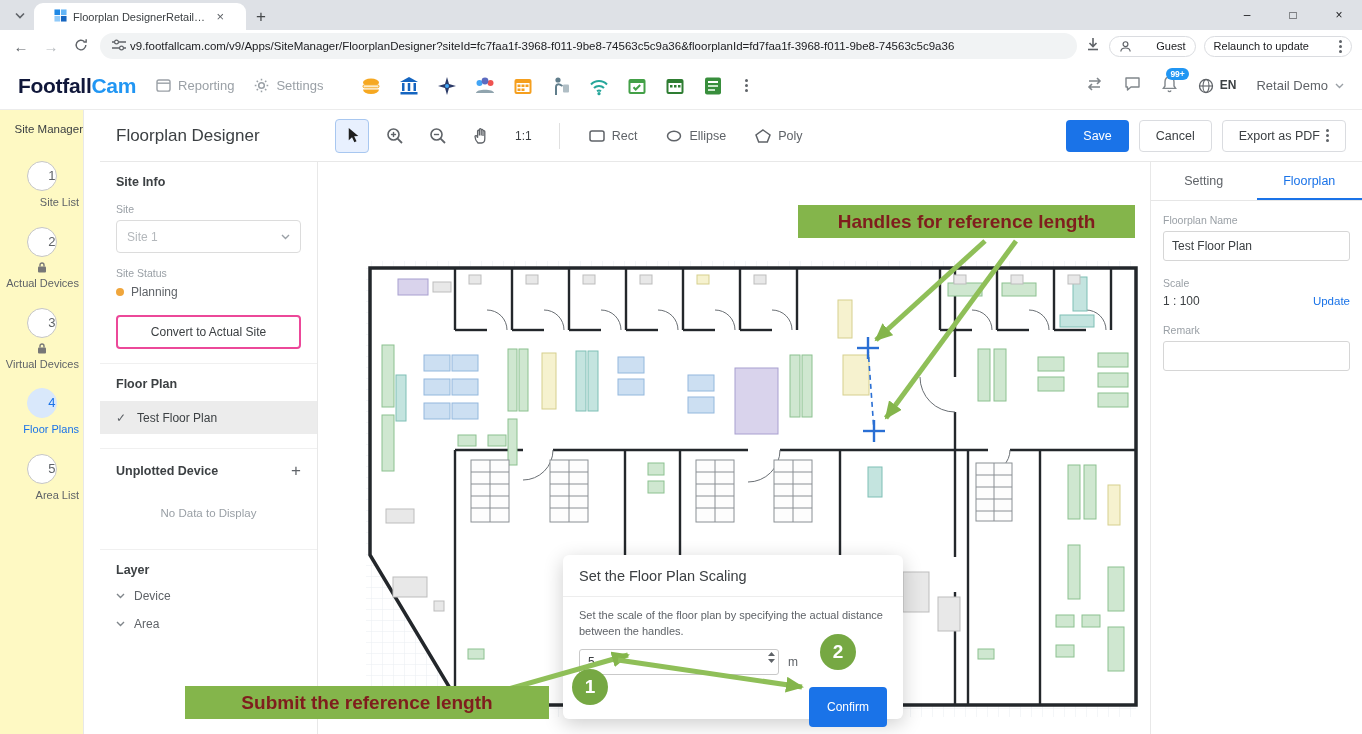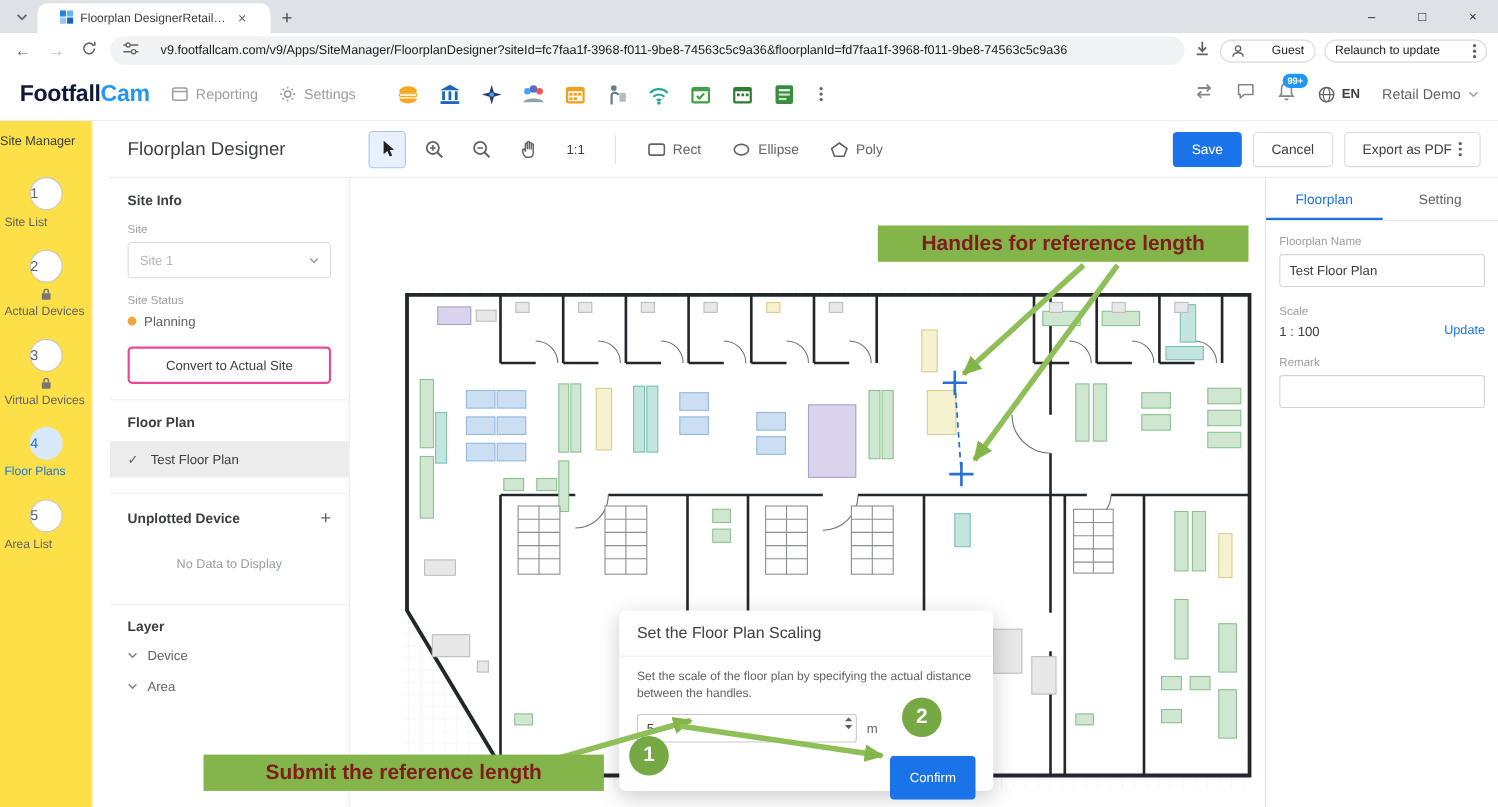--- a/index.html
+++ b/index.html
@@ -12,41 +12,41 @@
   .tab{height:27px;width:212px;background:#fff;border-radius:9px 9px 0 0;display:flex;align-items:center;padding:0 20px;font-size:11px;color:#3c4043;gap:6px}
   .tab-title{flex:1;white-space:nowrap;overflow:hidden;text-overflow:ellipsis}
   .tab-close{color:#5f6368;font-size:13px;padding:0 2px;cursor:default}
   .newtab{font-size:17px;color:#44474a;margin:0 0 5px 10px;line-height:1}
   .wincontrols{position:absolute;right:0;top:0;height:30px;display:flex}
   .wincontrols span{width:46px;text-align:center;line-height:30px;font-size:12px;color:#202124}
 
   .urlbar{position:absolute;top:30px;left:0;right:0;height:32px;background:#fff;display:flex;align-items:center;padding:0 10px;gap:8px}
   .navic{width:22px;text-align:center;font-size:15px;color:#5f6368}
   .navic.dim{color:#b6babe}
-  .omnibox{flex:1;height:26px;background:#f1f3f4;border-radius:13px;display:flex;align-items:center;padding:4px 12px;gap:20px;overflow:hidden}
+  .omnibox{flex:1;height:26px;background:#f1f3f4;border-radius:13px;display:flex;align-items:center;padding:4px 12px;gap:4px;overflow:hidden}
   .url-text{font-size:11.5px;color:#202124;white-space:nowrap;overflow:hidden;text-overflow:ellipsis}
   .pill{display:flex;align-items:center;gap:24px;border:1px solid #dadce0;border-radius:14px;padding:3px 9px;font-size:11px;color:#202124;background:#fff;white-space:nowrap}
   .kebab{display:inline-flex;flex-direction:column;gap:2px;margin-left:6px}
   .kebab i{width:3px;height:3px;border-radius:50%;background:#5f6368;display:block}
 
   
   .appheader{position:absolute;top:62px;left:0;right:0;height:48px;background:#fff;border-bottom:1px solid #ececec;display:flex;align-items:center;padding:0 18px;gap:20px}
   .logo{font-size:21px;font-weight:bold;color:#10173a;letter-spacing:-.3px}
   .logo .cam{color:#2196f3}
   .hnav{display:flex;align-items:center;gap:7px;font-size:13px;color:#9aa0a6}
   .appicons{display:flex;align-items:center;gap:15px;margin-left:16px}
   .appicon{width:23px;height:23px;display:flex;align-items:center;justify-content:center}
   .hright{margin-left:auto;display:flex;align-items:center;gap:20px}
   .bellwrap{position:relative}
   .badge{position:absolute;top:-7px;right:-11px;background:#2196f3;color:#fff;font-size:8.5px;font-weight:bold;border-radius:8px;padding:2px 4px;line-height:1}
   .langwrap{display:flex;align-items:flex-start;gap:6px;font-size:12px;font-weight:bold;color:#3c4043}
   .account{display:flex;align-items:center;gap:7px;font-size:13px;color:#5f6368}
 
   
-  .rail{position:absolute;top:110px;left:0;width:84px;bottom:0;background:#fde047;border-right:1px solid #e8e8e8;text-align:left;padding-top:13px}
+  .rail{position:absolute;top:110px;left:0;width:84px;bottom:0;background:#fef9c3;border-right:1px solid #e8e8e8;text-align:right;padding-top:13px}
   .rail-title{font-size:11.5px;color:#3c4043;margin-bottom:26px}
   .step{margin-bottom:17px}
   .circ{width:30px;height:30px;border:1px solid #c6c6c6;border-radius:50%;line-height:28px;margin:0 auto 5px;font-size:13px;color:#5f6368;background:#fff}
   .slbl{font-size:11px;color:#5f6368;line-height:1.25;padding:0 4px}
   .step .lockic{display:block;margin:0 auto 4px}
   .step.active .circ{background:#d9e8fb;border-color:#d9e8fb;color:#1a73e8}
   .step.active .slbl{color:#1a73e8}
 
   
   .pagehead{position:absolute;top:110px;left:100px;right:0;height:52px;background:#fff;border-bottom:1px solid #e8e8e8;display:flex;align-items:center;padding:0 16px}
@@ -684,22 +684,22 @@
           <line x1="530" y1="80" x2="530" y2="102"></line>
         <line x1="525" y1="174" x2="547" y2="174"></line>
           <line x1="536" y1="163" x2="536" y2="185"></line>
       </g>
     </g>
   </svg>
 </div>
 
 <div class="rightpanel">
   <div class="rp-tabs">
+    <div class="rp-tab">Setting</div>
     <div class="rp-tab active">Floorplan</div>
-    <div class="rp-tab">Setting</div>
   </div>
   <div class="rp-body">
     <div class="rp-label">Floorplan Name</div>
     <input class="rp-input" value="Test Floor Plan" style="">
     <div class="rp-gap"></div>
     <div class="rp-label">Scale</div>
     <div class="scale-row">
       <span>1 : 100</span>
       <span class="update">Update</span>
     </div>

